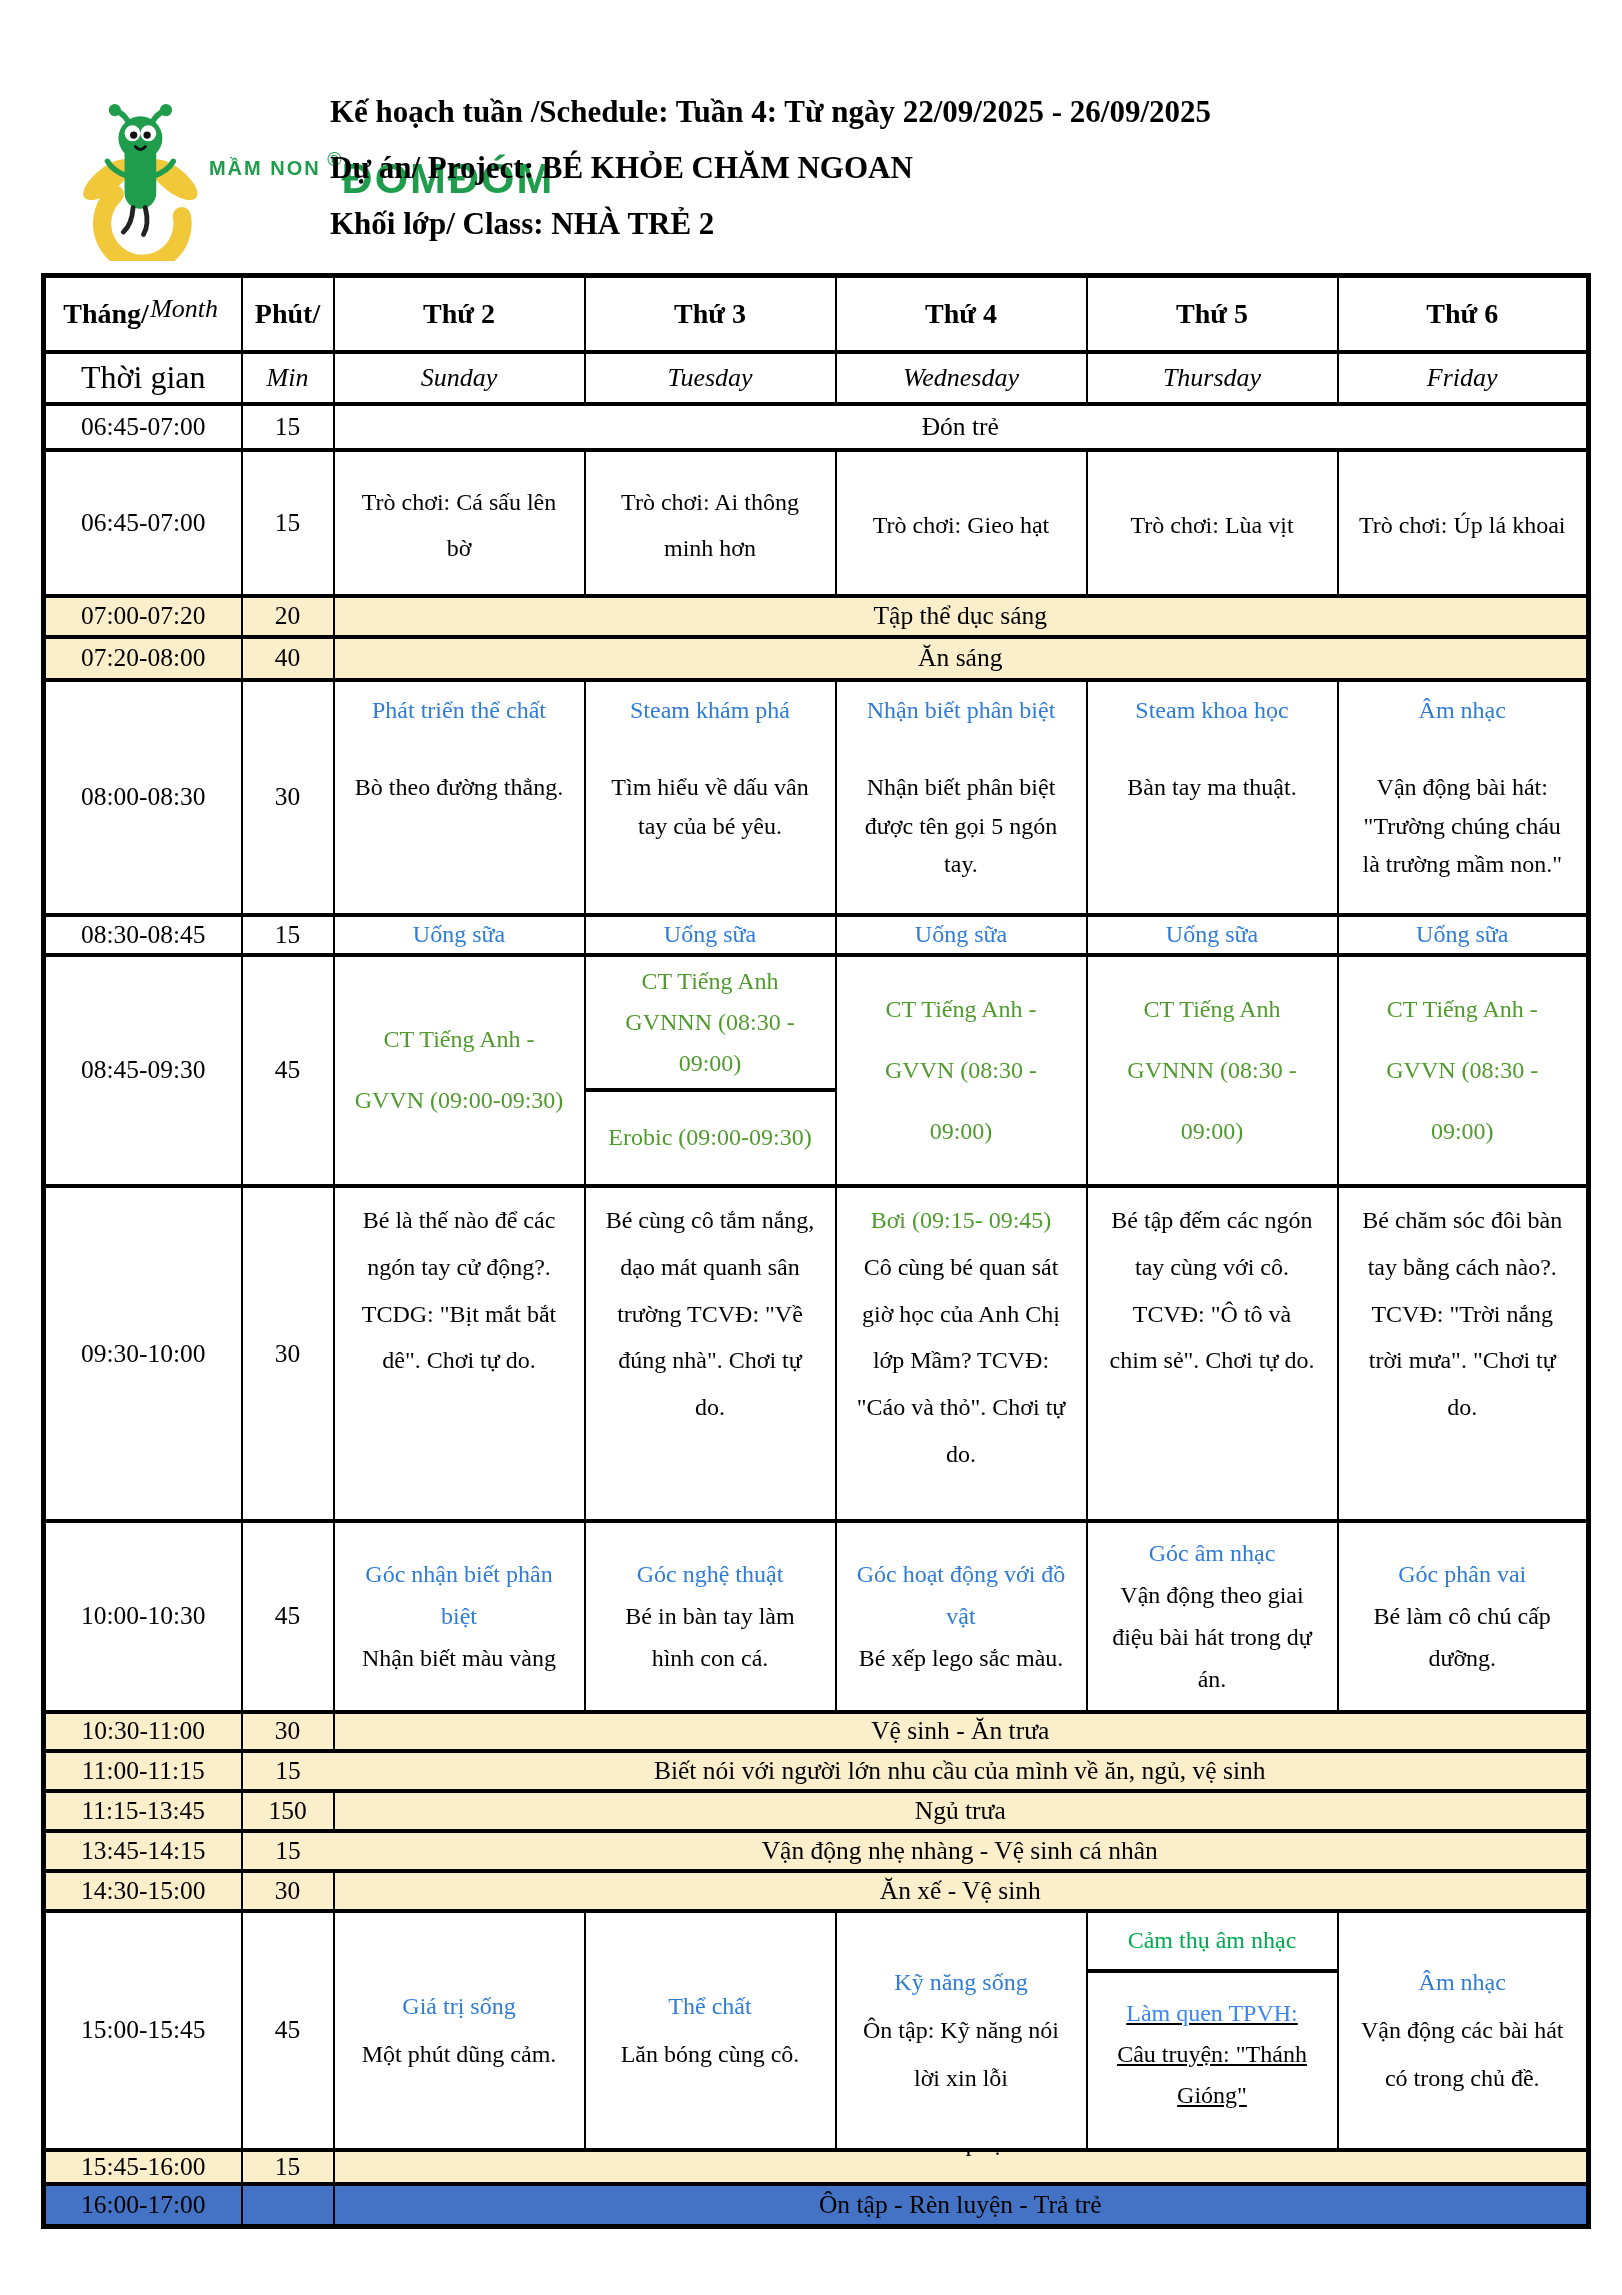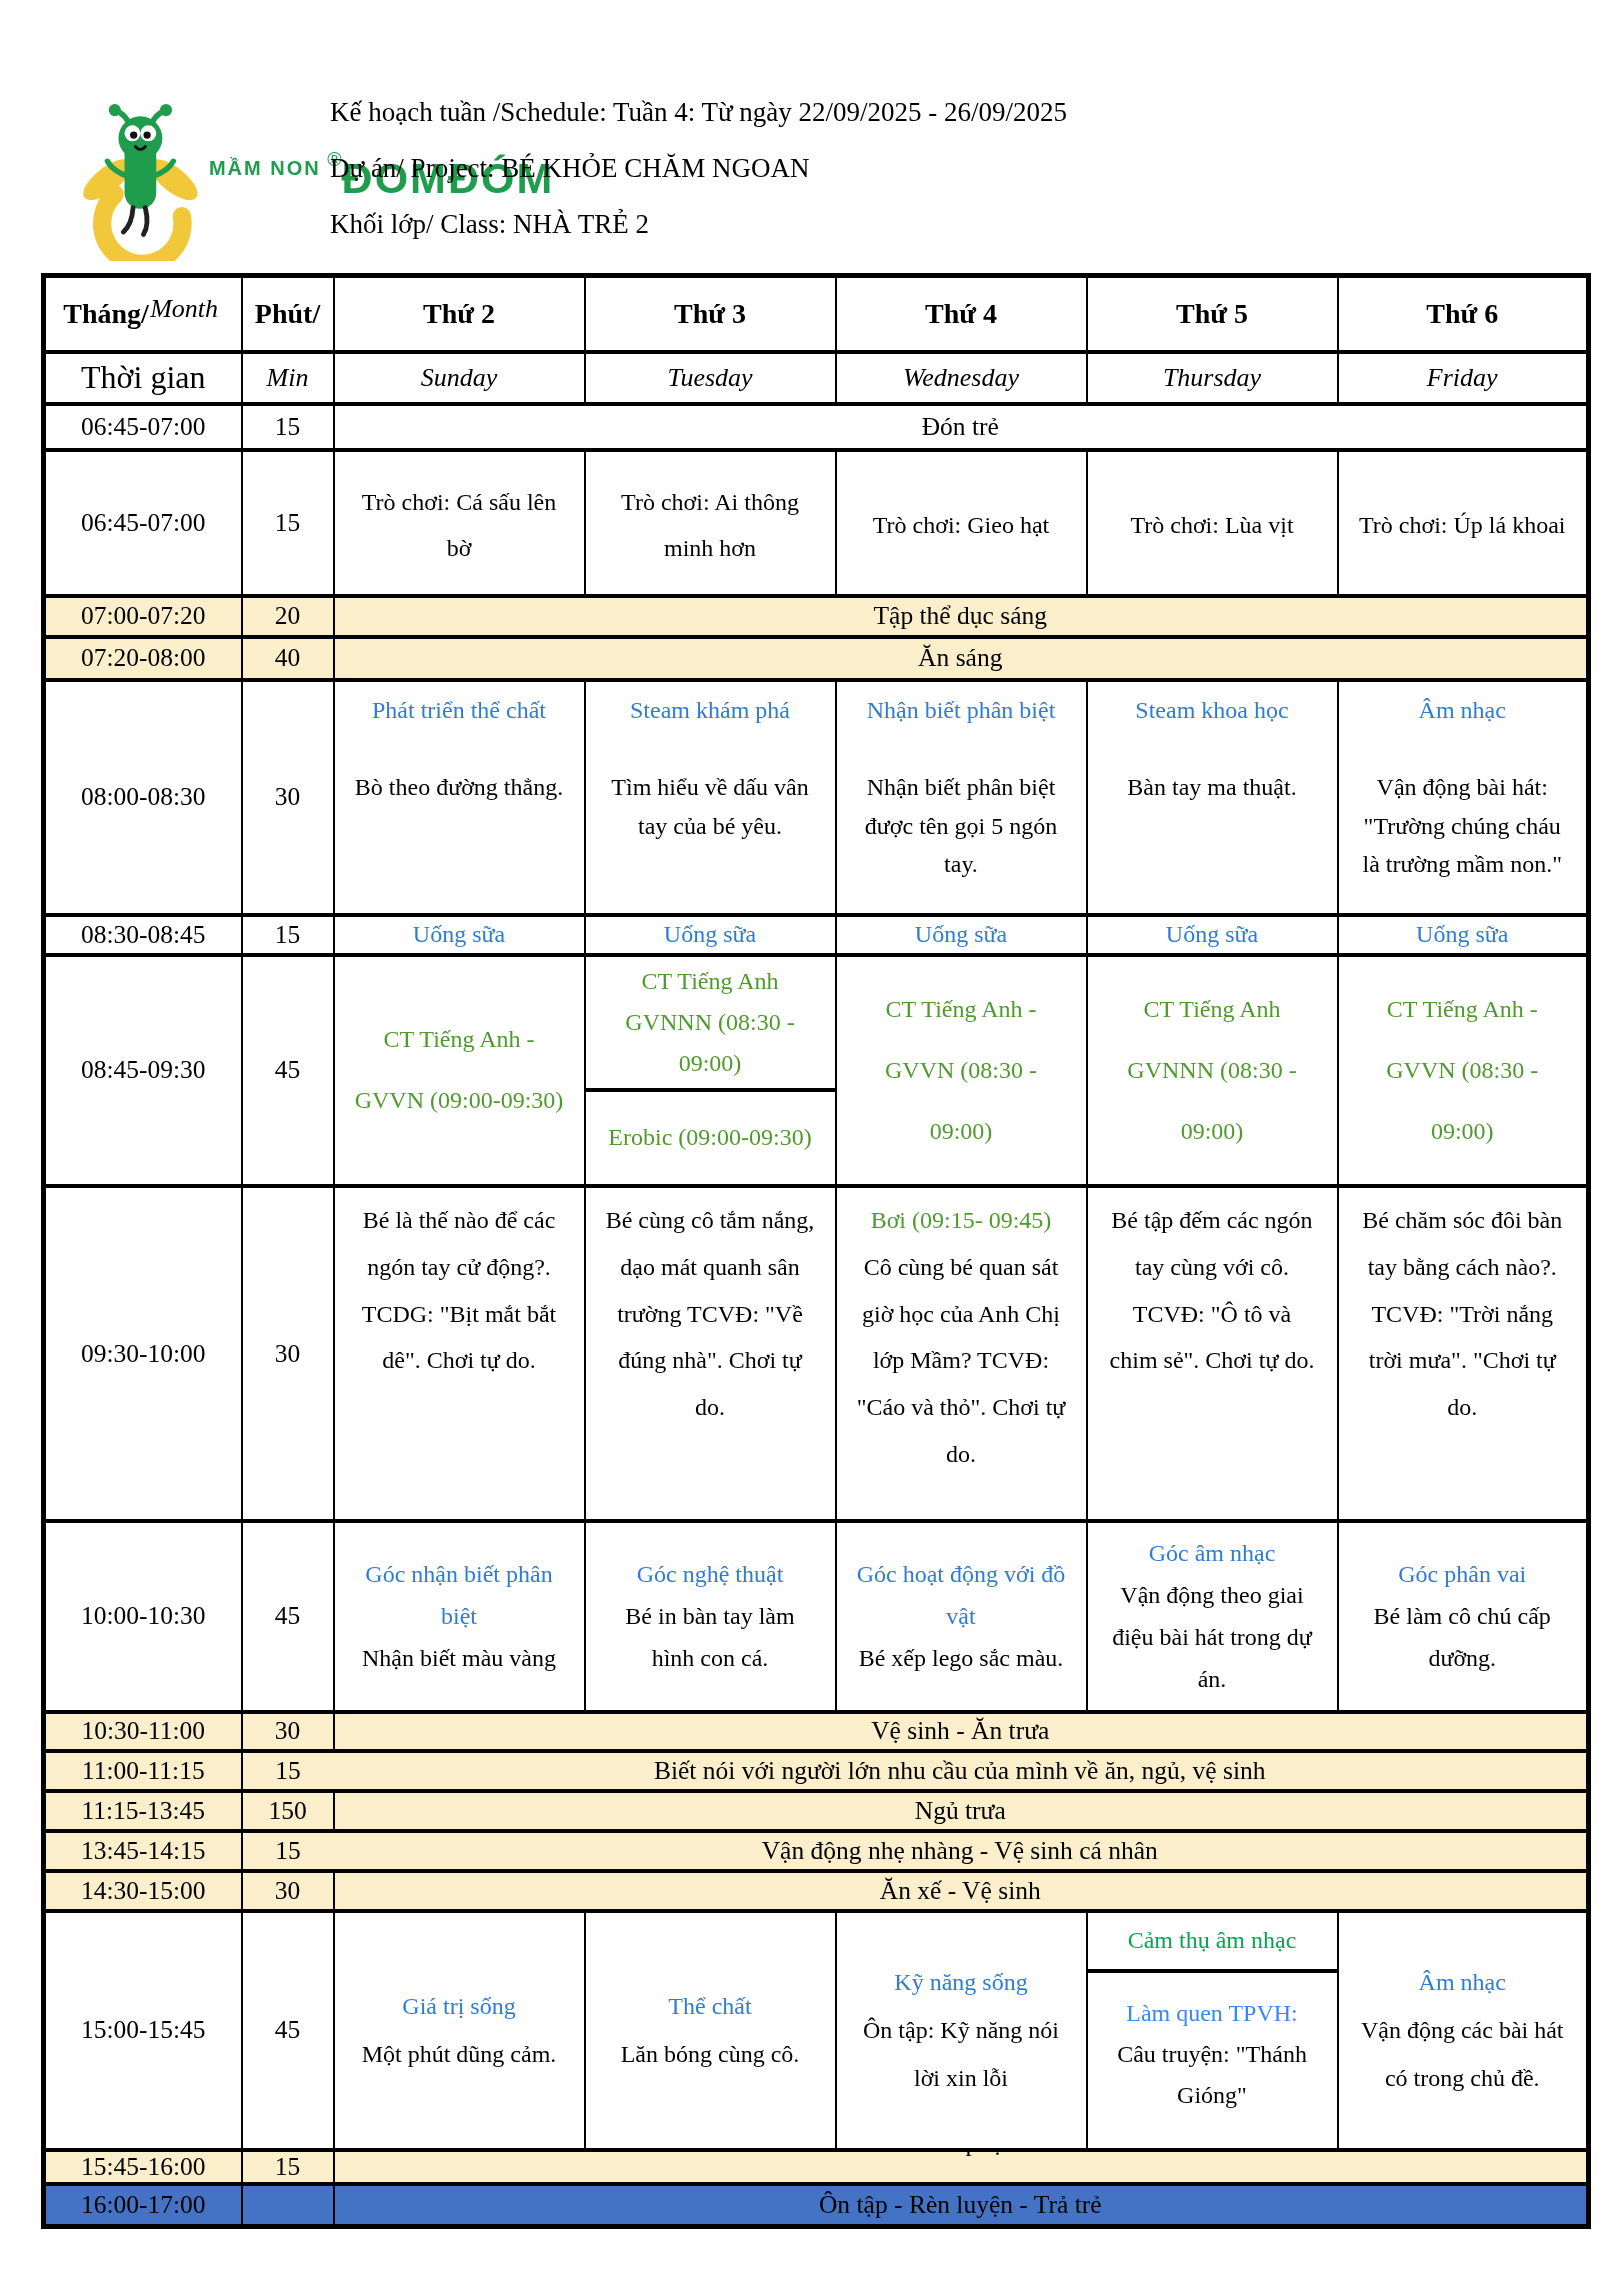--- a/index.html
+++ b/index.html
@@ -9,21 +9,21 @@
   
   .logo{position:absolute;left:77px;top:97px;display:flex;align-items:center;gap:3.9px;}
   .mascot{width:128px;height:164px;}
   .wordmark{display:flex;font-family:"Liberation Sans",sans-serif;}
   .wm-row{display:flex;align-items:flex-start;}
   .wm-small{font-weight:bold;font-size:20px;letter-spacing:2px;color:#1f9d4d;}
   .wm-reg{font-size:19.6px;color:#1f9d4d;margin-left:6.5px;position:relative;top:-9.2px;}
   .wm-big{font-weight:bold;font-size:43px;line-height:1.02;letter-spacing:2px;color:#1f9d4d;}
 
   .titles{position:absolute;left:330px;top:84px;}
-  .title{font-weight:normal;font-size:27px;line-height:56px;white-space:nowrap;}
+  .title{font-weight:bold;font-size:31px;line-height:56px;white-space:nowrap;}
 
   
   table.sched{position:absolute;left:41px;top:273px;width:1543px;
               border-collapse:collapse;table-layout:fixed;border:5.9px solid #000;}
   .sched th,.sched td{border:4.6px solid #000;border-left-width:2.6px;border-right-width:2.6px;
               padding:0;text-align:center;vertical-align:middle;overflow:hidden;}
 
   
   .hr1{height:76px}.hr2{height:52px}
   .r0{height:46px}.r1{height:146px}.r2{height:41px}.r3{height:43px}
@@ -73,21 +73,21 @@
   .nomb .min{border-right:0;}
   .nomb .mg{border-left:0;}
 
   
   td.split{padding:0;vertical-align:top;}
   .sc{display:flex;flex-direction:column;align-items:center;justify-content:center;
       width:100%;box-sizing:border-box;padding:2.6px 17px;line-height:1.7;font-size:24px;}
   .r6 .sc.t{height:131px;}
   .r6 .sc.b{height:96px;border-top:4.6px solid #000;}
   .r15 .sc.t{height:56px;}
-  .r15 .sc.b{height:167px;border-top:4.6px solid #000;}
+  .r15 .sc.b{height:167px;border-top:4.6px solid #000;text-decoration:underline;}
 
   
   .r16 .mg .up{position:relative;top:-23.6px;display:inline-block;background:transparent;}
 </style>
 </head>
 <body>
 
 <div class="page">
 
   <div class="logo">

